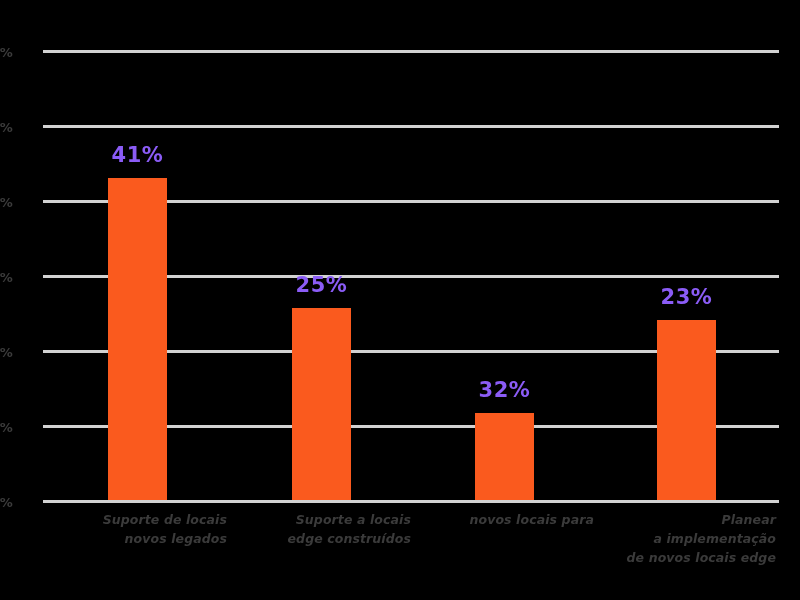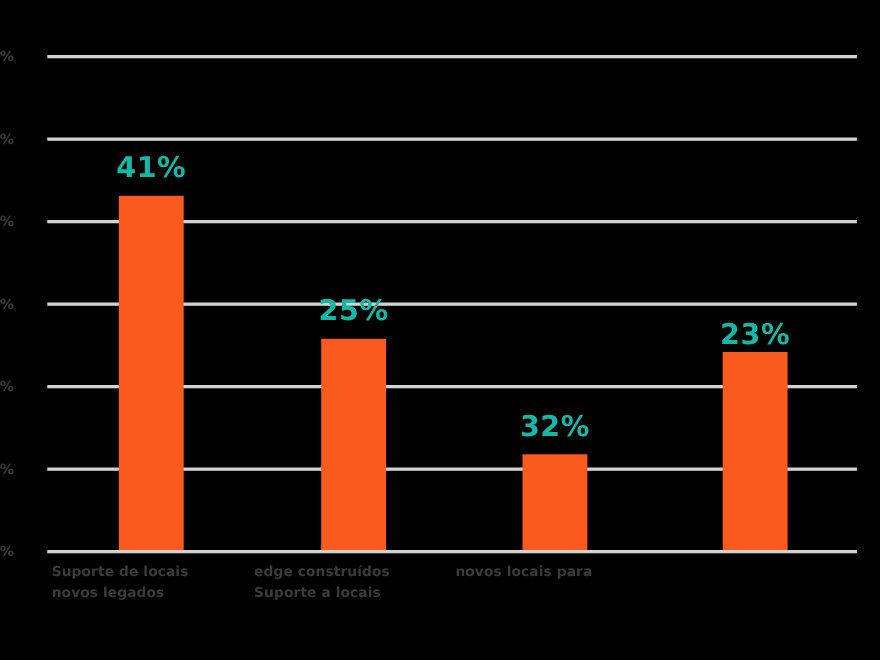--- a/index.html
+++ b/index.html
@@ -73,47 +73,48 @@
     bottom: 0;
     left: 0;
     width: 59px;
     background: #fa5a1e;
   }
 
   .bar-value {
     position: absolute;
     left: 50%;
     transform: translateX(-50%);
-    font-size: 26px;
+    font-size: 21px;
     font-weight: 700;
-    color: #14b8a6;
+    color: #8b5cf6;
     letter-spacing: 0.5px;
     line-height: 1;
     white-space: nowrap;
   }
 
   
   .xaxis {
     position: absolute;
     left: 43px;
     top: 510px;
     width: 736px;
     height: 85px;
   }
 
   .xtick-label {
     position: absolute;
     top: 0;
     width: 180px;
-    text-align: left;
+    text-align: right;
     font-size: 12.5px;
     font-weight: 700;
     color: #3b3b3b;
     line-height: 19px;
     letter-spacing: 0.1px;
+    font-style: italic;
   }
 
   .xtick-label span {
     display: block;
   }
 </style>
 </head>
 <body>
 
 <div id="chart-root">
@@ -147,38 +148,43 @@
         <div class="bar-value" style="bottom:204px">25%</div>
       </div>
 
       <div class="bar-group" style="left:432px">
         <div class="bar" style="height:87px"></div>
         <div class="bar-value" style="bottom:99px">32%</div>
       </div>
 
       <div class="bar-group" style="left:614px">
         <div class="bar" style="height:180px"></div>
-        <div class="bar-value" style="bottom:182px">23%</div>
+        <div class="bar-value" style="bottom:192px">23%</div>
       </div>
 
     </div>
   </div>
 
   <div class="xaxis">
 
     <div class="xtick-label" style="left:4px">
       <span>Suporte de locais</span>
       <span>novos legados</span>
     </div>
 
     <div class="xtick-label" style="left:188px">
+      <span>Suporte a locais</span>
       <span>edge construídos</span>
-      <span>Suporte a locais</span>
     </div>
 
     <div class="xtick-label" style="left:371px">
       <span>novos locais para</span>
     </div>
 
+    <div class="xtick-label" style="left:553px">
+      <span>Planear</span>
+      <span>a implementação</span>
+      <span>de novos locais edge</span>
+    </div>
 
   </div>
 
 </div>
 
 </body></html>

